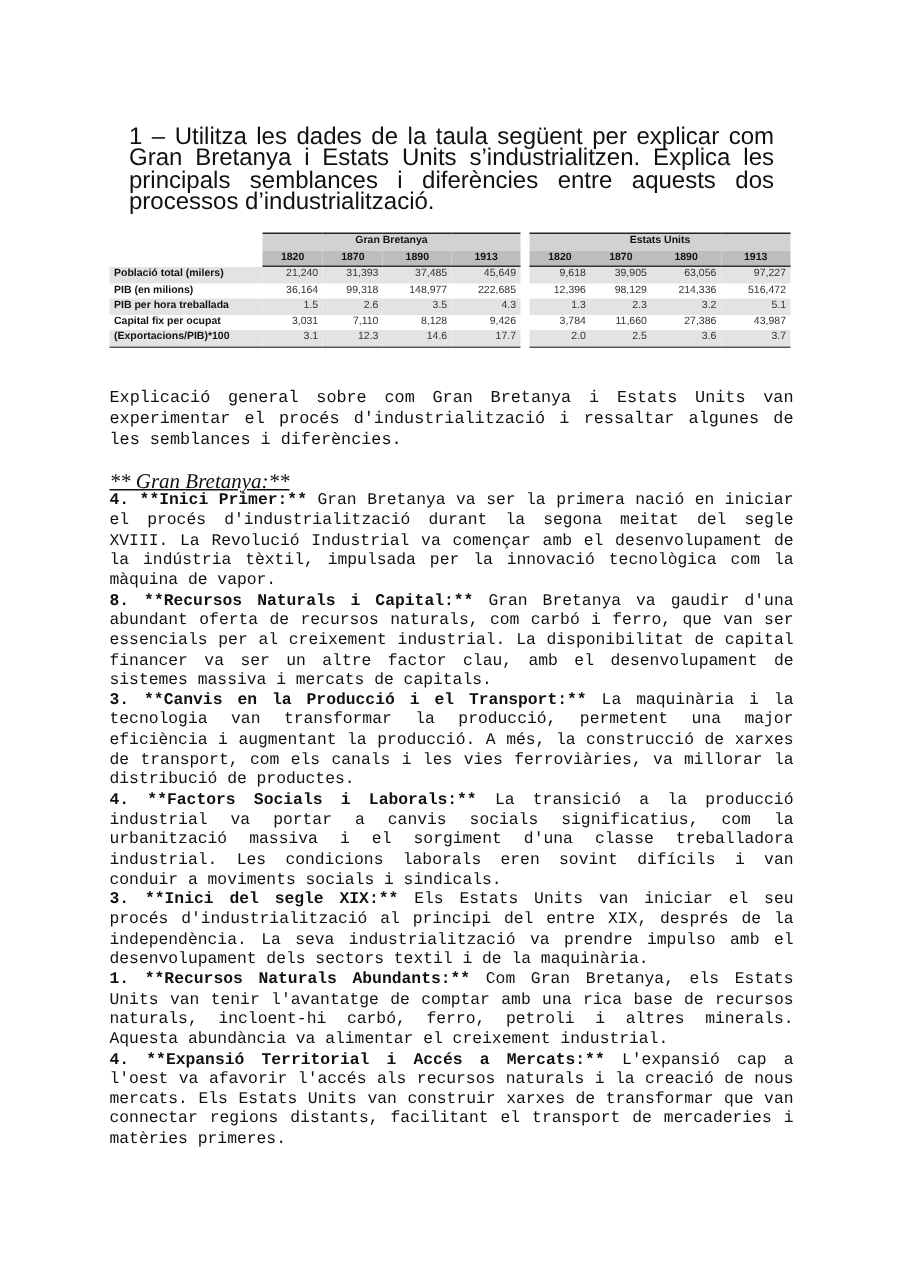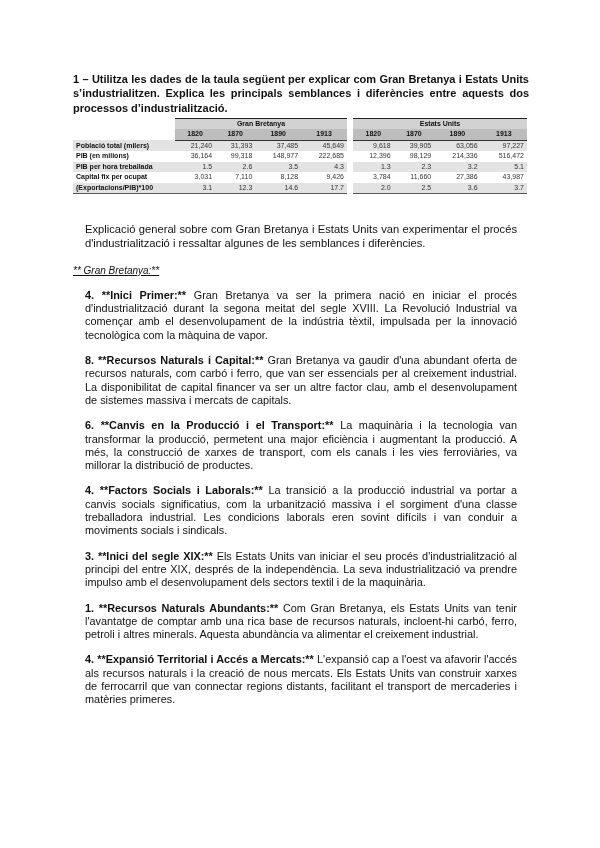--- a/index.html
+++ b/index.html
@@ -1,35 +1,35 @@
 <!DOCTYPE html>
 <html><head>
 <meta charset="utf-8">
 <style>
   html, body { margin:0; padding:0; background:#ffffff; }
   body { width:600px; height:848px; position:relative; overflow:hidden;
          font-family:"Liberation Sans", sans-serif; color:#111; }
   .page { position:absolute; left:73px; top:72px; width:456px; }
-  .question { font-weight:bold; font-size:11px; line-height:14.3px; text-align:justify; margin:0; }
+  .question { font-weight:normal; font-size:16px; line-height:14.3px; text-align:justify; margin:13px; }
   .tables { position:relative; height:90px; margin-top:3px; }
   table { position:absolute; top:0; border-collapse:collapse; font-size:7px; }
   table.gb { left:0; width:274px; }
   table.us { left:280px; width:174px; }
   td, th { padding:0 3px; height:10.5px; line-height:10.5px; }
   th { font-weight:bold; text-align:center; }
   .grp th.grouphead { background:#d2d2d2; border-top:1.5px solid #222; height:10px; }
   .yr th { background:#bdbdbd; border-bottom:1px solid #333; }
   .yr th.blank, .grp th.blank { background:transparent; border:none; }
   td.lbl { font-weight:bold; text-align:left; white-space:nowrap; width:96px; }
   td.num { text-align:right; color:#333; }
   tr.shade td { background:#e3e3e3; }
   tr.last td { border-bottom:1px solid #555; }
-  p.body { font-size:10.9px; line-height:13.3px; text-align:justify; margin:12px; }
+  p.body { font-size:10.9px; line-height:13.3px; text-align:justify; margin:0;font-family:Liberation Mono, monospace; }
   p.intro { font-size:11.2px; line-height:14px; margin-top:14px; }
-  .sec { font-size:10px; font-style:italic; text-decoration:underline; margin:14px 0 0 0; line-height:13px; }
+  .sec { font-size:14px; font-style:italic; text-decoration:underline; margin:14px 0 0 0; line-height:13px;font-family:Liberation Serif, serif; }
   .item { margin-top:11px; }
   .item b { font-weight:bold; }
 </style>
 </head>
 <body>
 
 <div class="page">
   <p class="question">1 – Utilitza les dades de la taula següent per explicar com Gran Bretanya i Estats Units s’industrialitzen. Explica les principals semblances i diferències entre aquests dos processos d’industrialització.</p>
 
   <div class="tables">
@@ -128,20 +128,20 @@
     </tbody>
       </table>
   </div>
 
   <p class="body intro">Explicació general sobre com Gran Bretanya i Estats Units van experimentar el procés d'industrialització i ressaltar algunes de les semblances i diferències.</p>
 
   <p class="sec">** Gran Bretanya:**</p>
 
   <p class="body item"><b>4. **Inici Primer:**</b><span> Gran Bretanya va ser la primera nació en iniciar el procés d'industrialització durant la segona meitat del segle XVIII. La Revolució Industrial va començar amb el desenvolupament de la indústria tèxtil, impulsada per la innovació tecnològica com la màquina de vapor.</span></p>
   <p class="body item"><b>8. **Recursos Naturals i Capital:**</b><span> Gran Bretanya va gaudir d'una abundant oferta de recursos naturals, com carbó i ferro, que van ser essencials per al creixement industrial. La disponibilitat de capital financer va ser un altre factor clau, amb el desenvolupament de sistemes massiva i mercats de capitals.</span></p>
-  <p class="body item"><b>6. **Canvis en la Producció i el Transport:**</b><span> La maquinària i la tecnologia van transformar la producció, permetent una major eficiència i augmentant la producció. A més, la construcció de xarxes de transport, com els canals i les vies ferroviàries, va millorar la distribució de productes.</span></p>
+  <p class="body item"><b>3. **Canvis en la Producció i el Transport:**</b><span> La maquinària i la tecnologia van transformar la producció, permetent una major eficiència i augmentant la producció. A més, la construcció de xarxes de transport, com els canals i les vies ferroviàries, va millorar la distribució de productes.</span></p>
   <p class="body item"><b>4. **Factors Socials i Laborals:**</b><span> La transició a la producció industrial va portar a canvis socials significatius, com la urbanització massiva i el sorgiment d'una classe treballadora industrial. Les condicions laborals eren sovint difícils i van conduir a moviments socials i sindicals.</span></p>
 
 
   <p class="body item"><b>3. **Inici del segle XIX:**</b><span> Els Estats Units van iniciar el seu procés d'industrialització al principi del entre XIX, després de la independència. La seva industrialització va prendre impulso amb el desenvolupament dels sectors textil i de la maquinària.</span></p>
   <p class="body item"><b>1. **Recursos Naturals Abundants:**</b><span> Com Gran Bretanya, els Estats Units van tenir l'avantatge de comptar amb una rica base de recursos naturals, incloent-hi carbó, ferro, petroli i altres minerals. Aquesta abundància va alimentar el creixement industrial.</span></p>
-  <p class="body item"><b>4. **Expansió Territorial i Accés a Mercats:**</b><span> L'expansió cap a l'oest va afavorir l'accés als recursos naturals i la creació de nous mercats. Els Estats Units van construir xarxes de ferrocarril que van connectar regions distants, facilitant el transport de mercaderies i matèries primeres.</span></p>
+  <p class="body item"><b>4. **Expansió Territorial i Accés a Mercats:**</b><span> L'expansió cap a l'oest va afavorir l'accés als recursos naturals i la creació de nous mercats. Els Estats Units van construir xarxes de transformar que van connectar regions distants, facilitant el transport de mercaderies i matèries primeres.</span></p>
 </div>
 
 </body></html>

